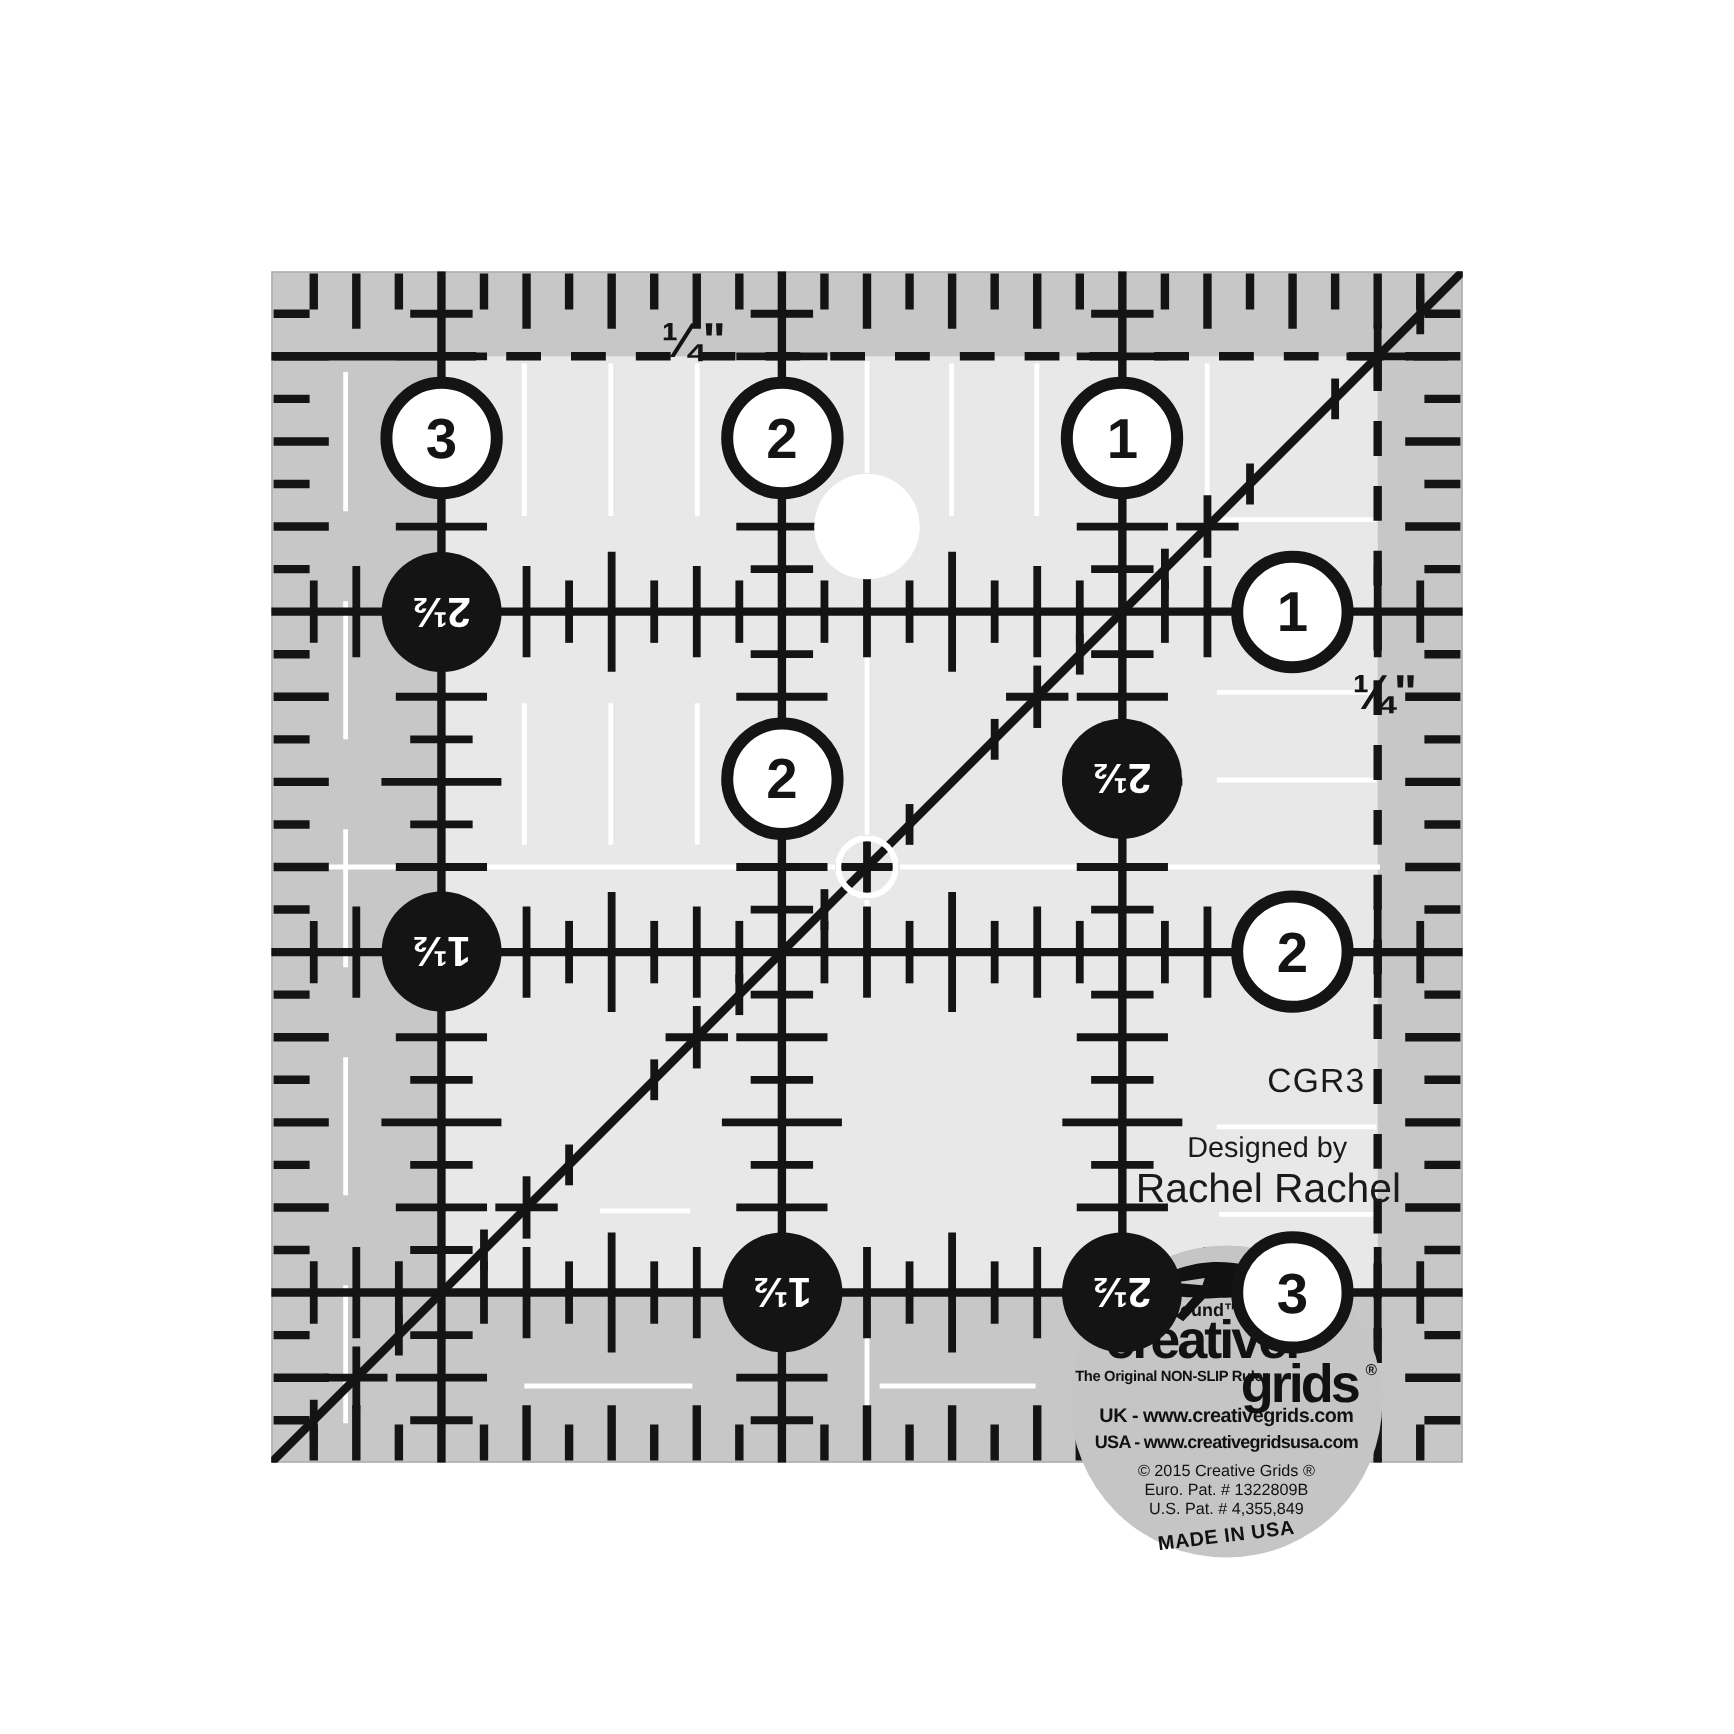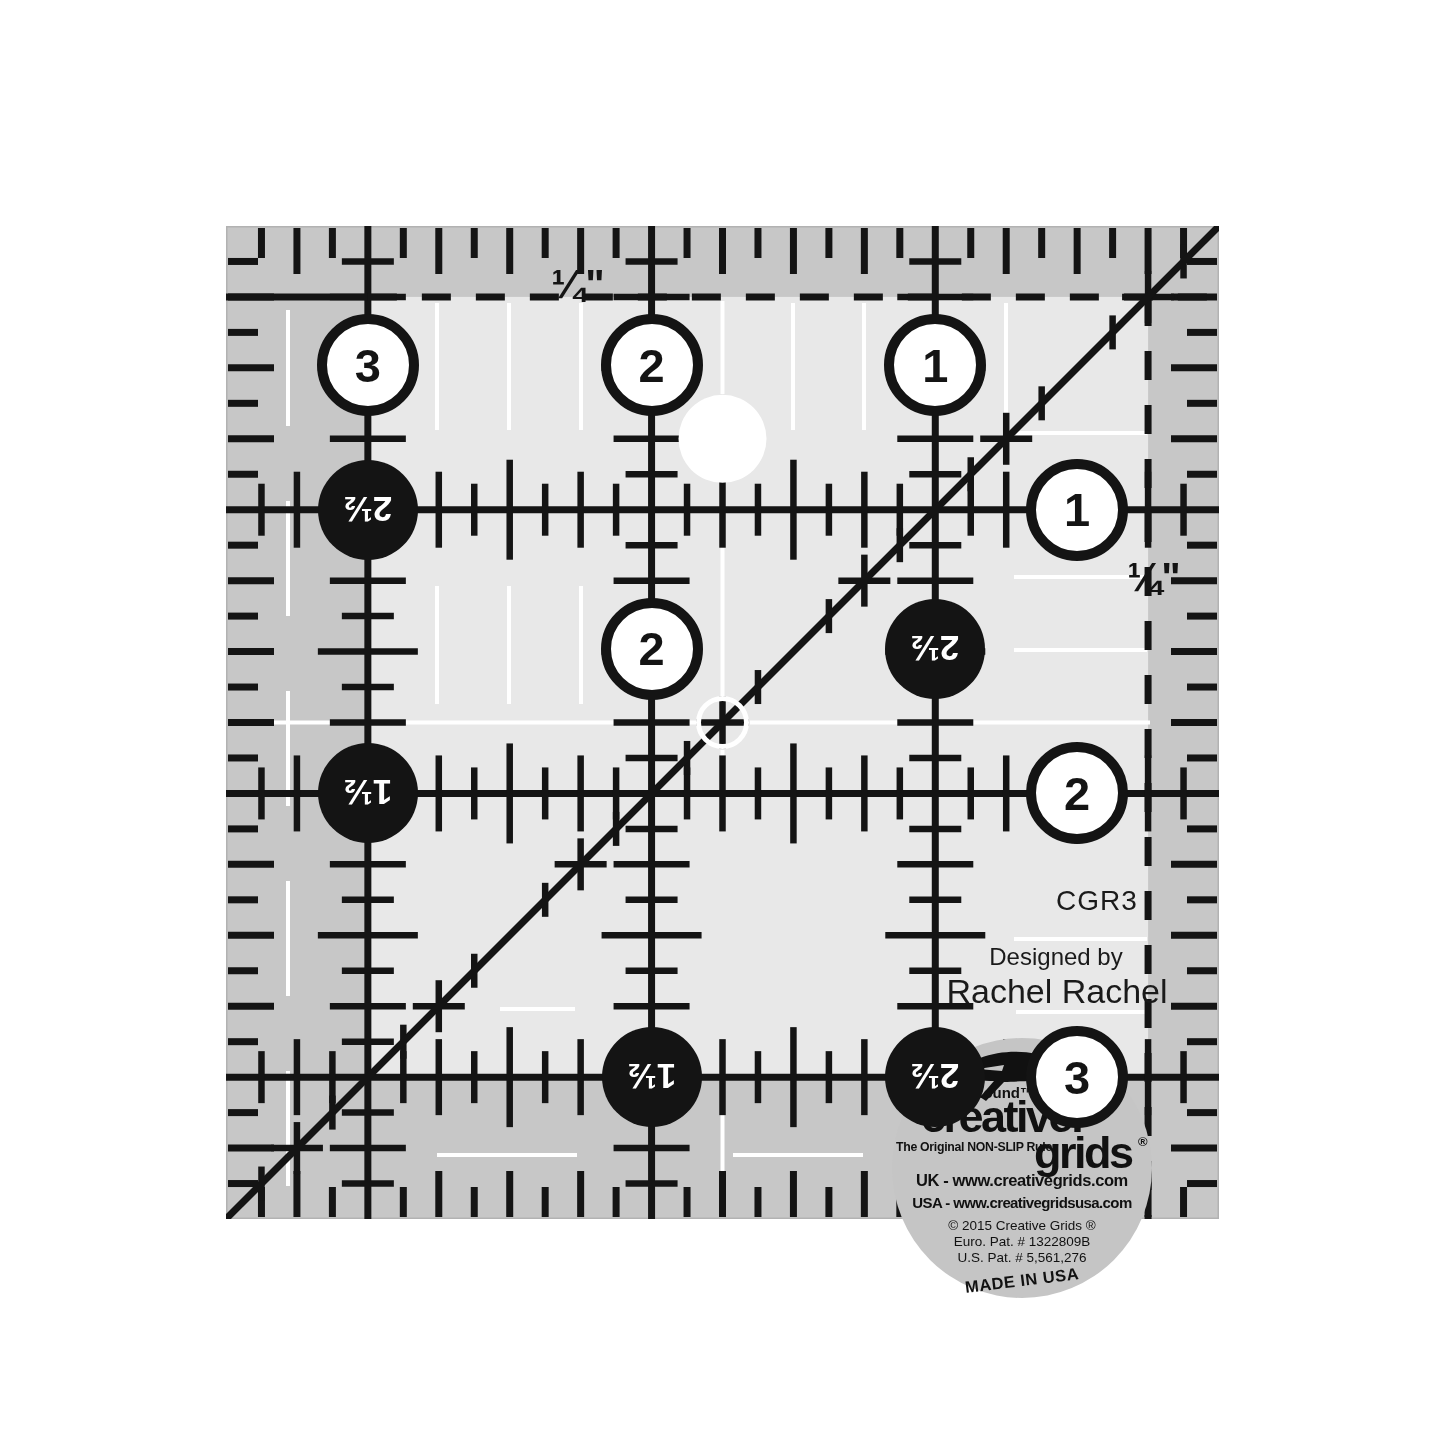--- a/index.html
+++ b/index.html
@@ -371,21 +371,21 @@
       </svg>
       <div class="abs" id="turnaround">Turn-a-Round™</div>
       <div class="abs" id="brand-top">creative.</div>
       <div class="abs" id="brand-bottom">grids</div>
       <div class="abs" id="brand-reg">®</div>
       <div class="abs" id="tagline">The Original NON-SLIP Ruler</div>
       <div class="abs discline" id="disc-uk">UK - www.creativegrids.com</div>
       <div class="abs discline" id="disc-usa">USA - www.creativegridsusa.com</div>
       <div class="abs discline" id="disc-copy">© 2015 Creative Grids ®</div>
       <div class="abs discline" id="disc-euro">Euro. Pat. # 1322809B</div>
-      <div class="abs discline" id="disc-uspat">U.S. Pat. # 5,561,276</div>
+      <div class="abs discline" id="disc-uspat">U.S. Pat. # 4,355,849</div>
       <div class="abs discline" id="disc-made">MADE IN USA</div>
     </div>
   </div>
 
   <div class="qlabel" style="left:578px;top:284px;">¼"</div>
   <div class="qlabel" style="left:1154px;top:577px;">¼"</div>
 
   <div class="cornertext" id="model-code" style="left:1053px;top:901px;margin-left:44px;">CGR3</div>
   <div class="cornertext" id="designed-by" style="left:1056px;top:957px;">Designed by</div>
   <div class="cornertext" id="designer-name" style="left:1057px;top:991px;">Rachel Rachel</div>

